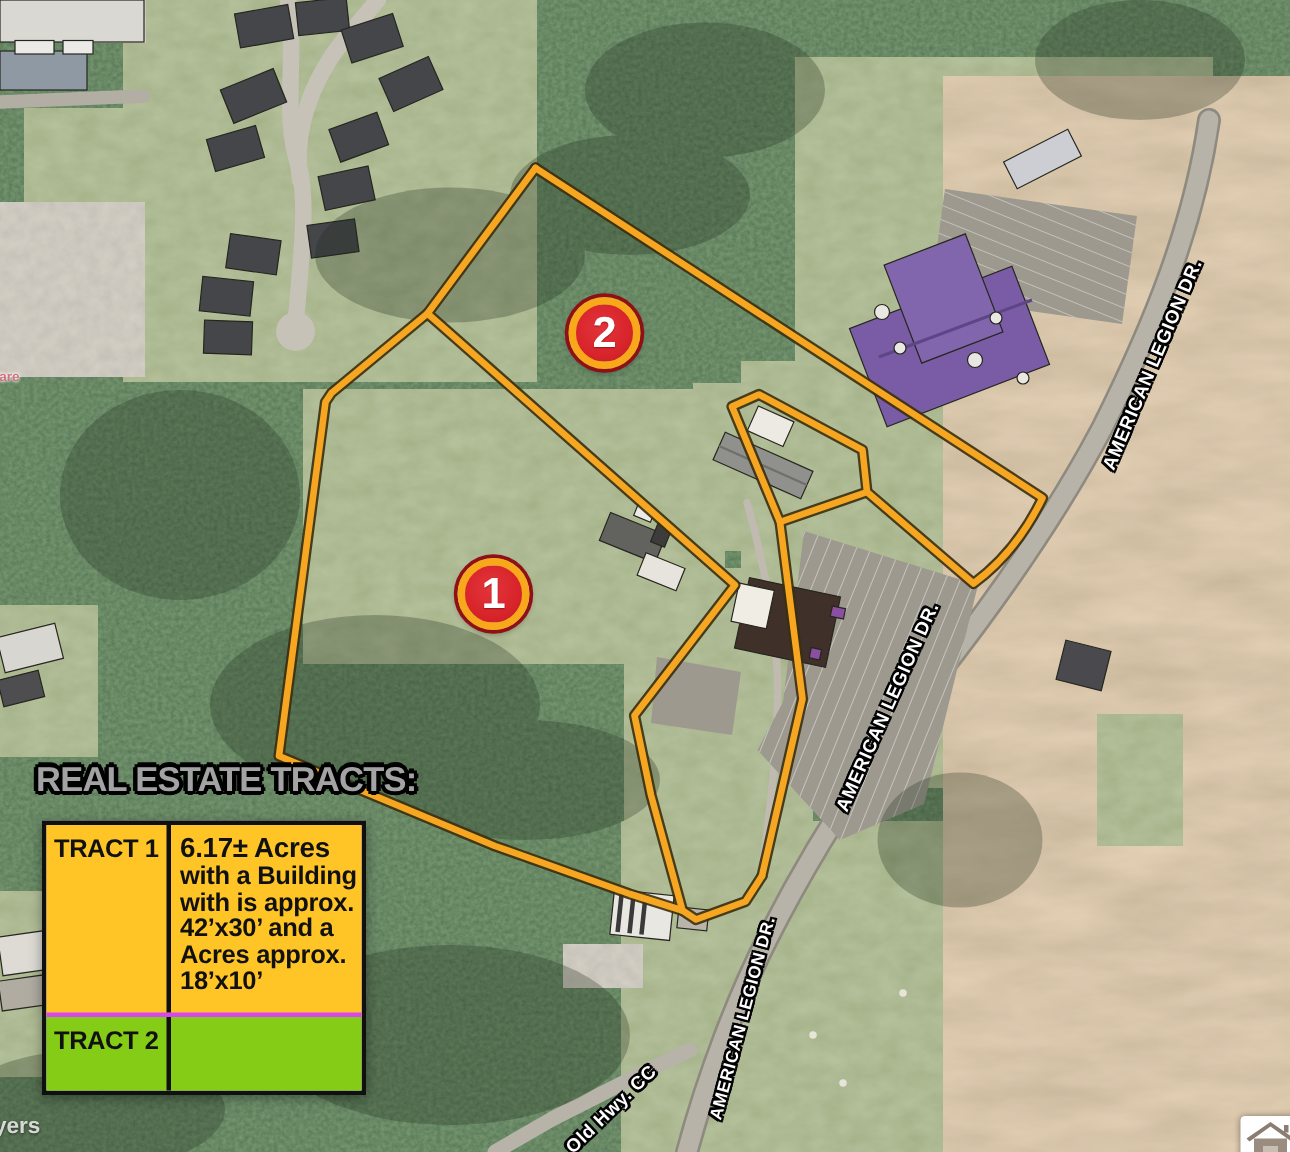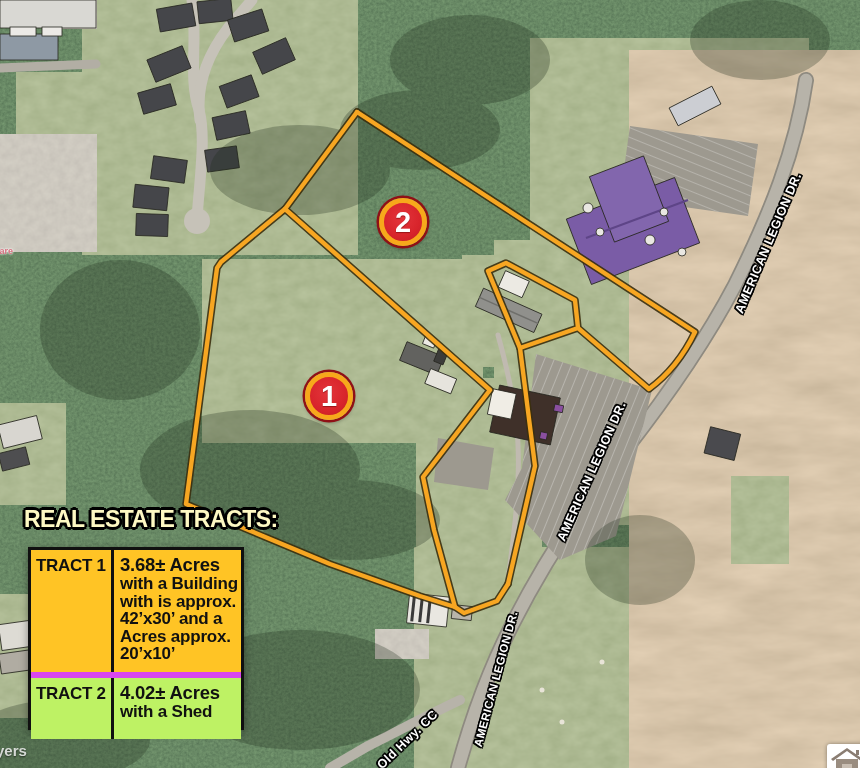--- a/index.html
+++ b/index.html
@@ -1,21 +1,21 @@
 <!DOCTYPE html>
 <html><head>
 <meta charset="utf-8">
 <style>
   html,body{margin:0;padding:0;background:#111;}
   .stage{position:relative;width:860px;height:768px;overflow:hidden;
          font-family:"Liberation Sans",sans-serif;background:#2e3b27;}
   .stage svg.scene{position:absolute;left:0;top:0;}
 
   
-  .otext{color:#fef9c3;
+  .otext{color:#a3a3a3;
     text-shadow:-2px -2px 0 #000,2px -2px 0 #000,-2px 2px 0 #000,2px 2px 0 #000,
                 -3px 0 0 #000,3px 0 0 #000,0 -3px 0 #000,0 3px 0 #000,
                 -2px 0 0 #000,2px 0 0 #000,0 -2px 0 #000,0 2px 0 #000;}
   .road-label{position:absolute;color:#fff;font-weight:bold;font-size:12.5px;
     letter-spacing:.4px;white-space:nowrap;
     text-shadow:-1.5px -1.5px 0 #000,1.5px -1.5px 0 #000,-1.5px 1.5px 0 #000,
                  1.5px 1.5px 0 #000,-1.5px 0 0 #000,1.5px 0 0 #000,
                  0 -1.5px 0 #000,0 1.5px 0 #000;}
   #rl1{left:690px;top:232px;width:160px;transform:rotate(-67deg);}
   #rl2{left:512px;top:458px;width:165px;transform:rotate(-66deg);}
@@ -31,22 +31,22 @@
   #marker2{left:379px;top:198px;}
   #marker1{left:305px;top:372px;}
 
   
   .panel-header{position:absolute;left:24px;top:506px;font-size:23px;font-weight:bold;
     letter-spacing:-.5px;}
   .tract-table{position:absolute;left:28px;top:547px;width:216px;height:183px;
     border:3px solid #101010;box-sizing:border-box;background:#fff;
     box-shadow:0 2px 8px rgba(0,0,0,.4);}
   .t-row{display:flex;box-sizing:border-box;}
-  .t-row.r1{height:128px;border-bottom:6px solid #d946ef;background:#ffc425;}
-  .t-row.r2{height:61px;background:#bef264;}
+  .t-row.r1{height:128px;border-bottom:3px solid #d946ef;background:#ffc425;}
+  .t-row.r2{height:49px;background:#84cc16;}
   .t-name{width:83px;box-sizing:border-box;border-right:3px solid #101010;
     font-weight:bold;font-size:17px;color:#111;padding:6px 0 0 5px;letter-spacing:-.3px;}
   .t-desc{flex:1;box-sizing:border-box;padding:4px 2px 0 6px;color:#111;font-weight:bold;}
   .t-desc span{display:block;font-size:17px;line-height:17.5px;letter-spacing:-.2px;}
   .t-desc span.acres{font-size:18.5px;line-height:21px;}
 
   .watermark{position:absolute;left:-4px;top:742px;font-size:15px;font-weight:bold;
     color:rgba(255,255,255,.8);text-shadow:0 1px 2px rgba(0,0,0,.6);}
   .tiny-map-label{position:absolute;left:-7px;top:246px;font-size:9px;font-weight:bold;
     color:#d4707e;text-shadow:0 0 2px #fff,0 0 2px #fff;}
@@ -248,34 +248,30 @@
 
   <div class="tiny-map-label">Care</div>
   <div class="watermark">yers</div>
 
   <div class="panel-header otext">REAL ESTATE TRACTS:</div>
 
   <div class="tract-table">
     <div class="t-row r1">
       <div class="t-name">TRACT 1</div>
       <div class="t-desc">
-        <span class="acres">3.68± Acres</span>
+        <span class="acres">6.17± Acres</span>
         <span>with a Building</span>
         <span>with is approx.</span>
         <span>42’x30’ and a</span>
         <span>Acres approx.</span>
-        <span>20’x10’</span>
+        <span>18’x10’</span>
       </div>
     </div>
     <div class="t-row r2">
       <div class="t-name">TRACT 2</div>
-      <div class="t-desc">
-        <span class="acres">4.02± Acres</span>
-        <span>with a Shed</span>
-      </div>
     </div>
   </div>
 
   <div class="logo-box">
     <svg width="34" height="26" viewBox="0 0 34 26">
       <polygon points="17,1 33,12 31,14 17,4 3,14 1,12" fill="#8a7d72"></polygon>
       <rect x="6" y="12" width="22" height="14" fill="#9a8d80"></rect>
       <rect x="12" y="17" width="10" height="4" fill="#c9beb2"></rect>
       <rect x="26" y="3" width="3" height="5" fill="#8a7d72"></rect>
     </svg>

